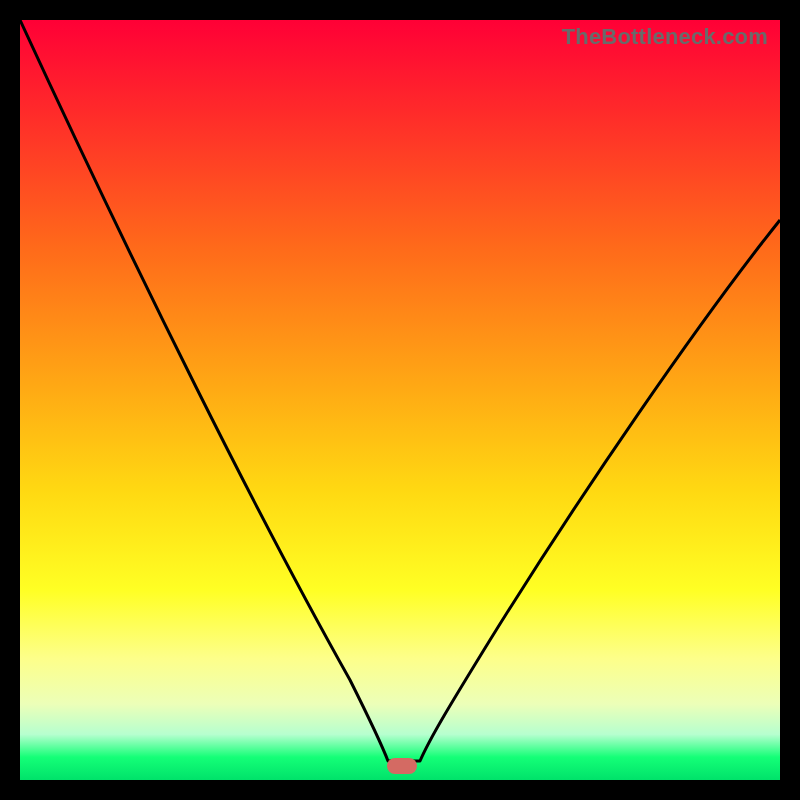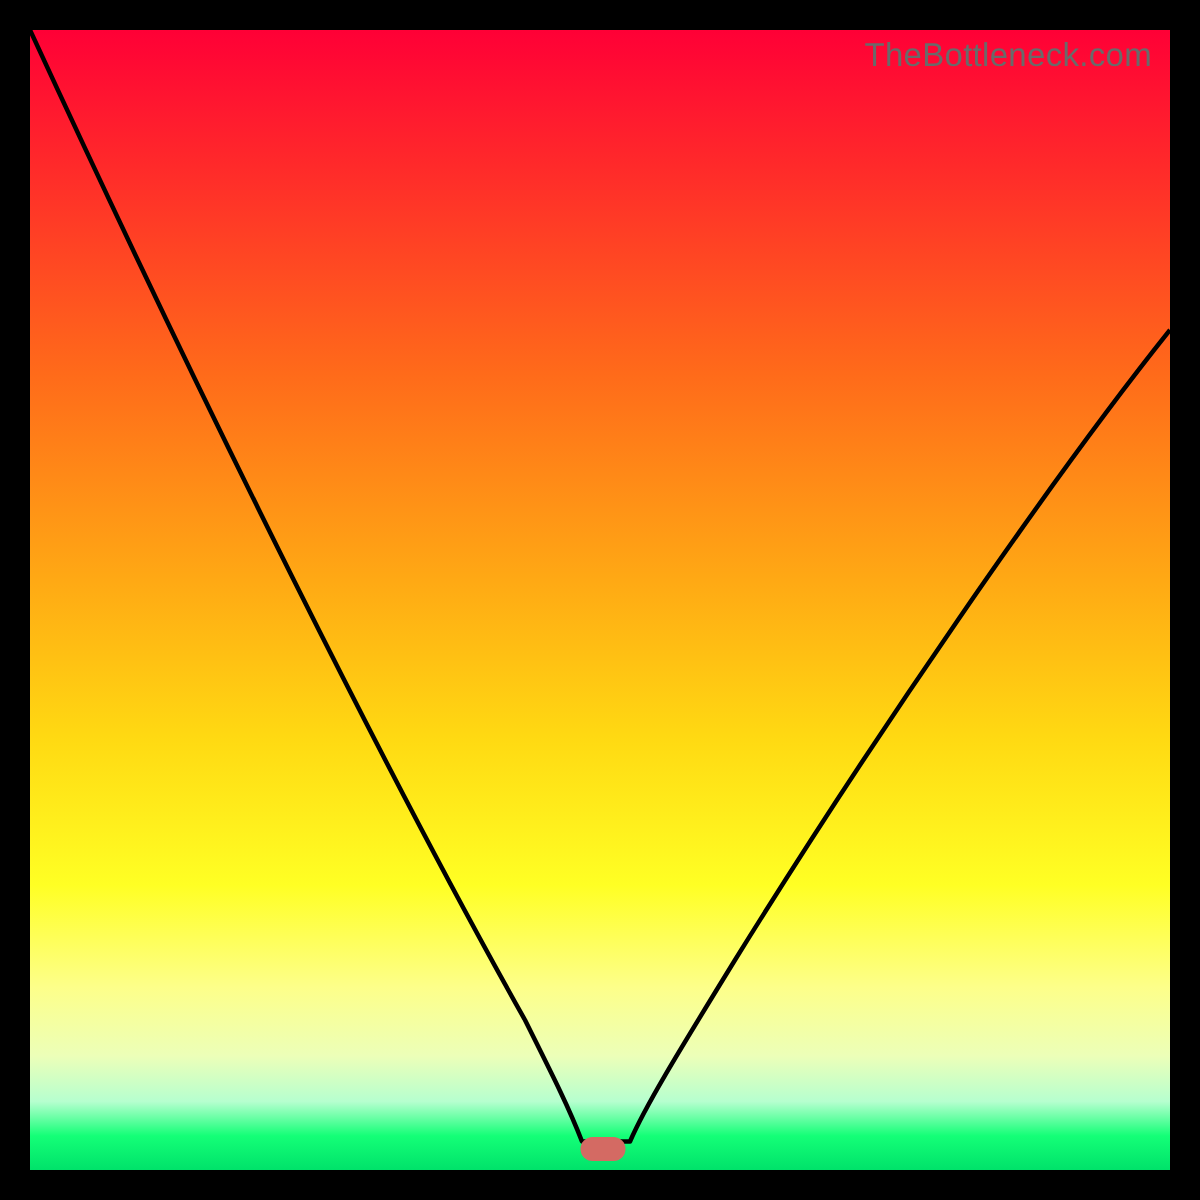--- a/index.html
+++ b/index.html
@@ -36,21 +36,21 @@
       #b6ffcf 94%,
       #14ff77 97%,
       #00e26a 100%
     );
   }
   .attribution {
     position: absolute;
     top: 4px;
     right: 12px;
     font-size: 22px;
-    font-weight: 400;
+    font-weight: 700;
     color: #6a6a6a;
     letter-spacing: 0.2px;
     user-select: none;
   }
   svg.curve {
     position: absolute;
     left: 0;
     top: 0;
     width: 760px;
     height: 760px;

